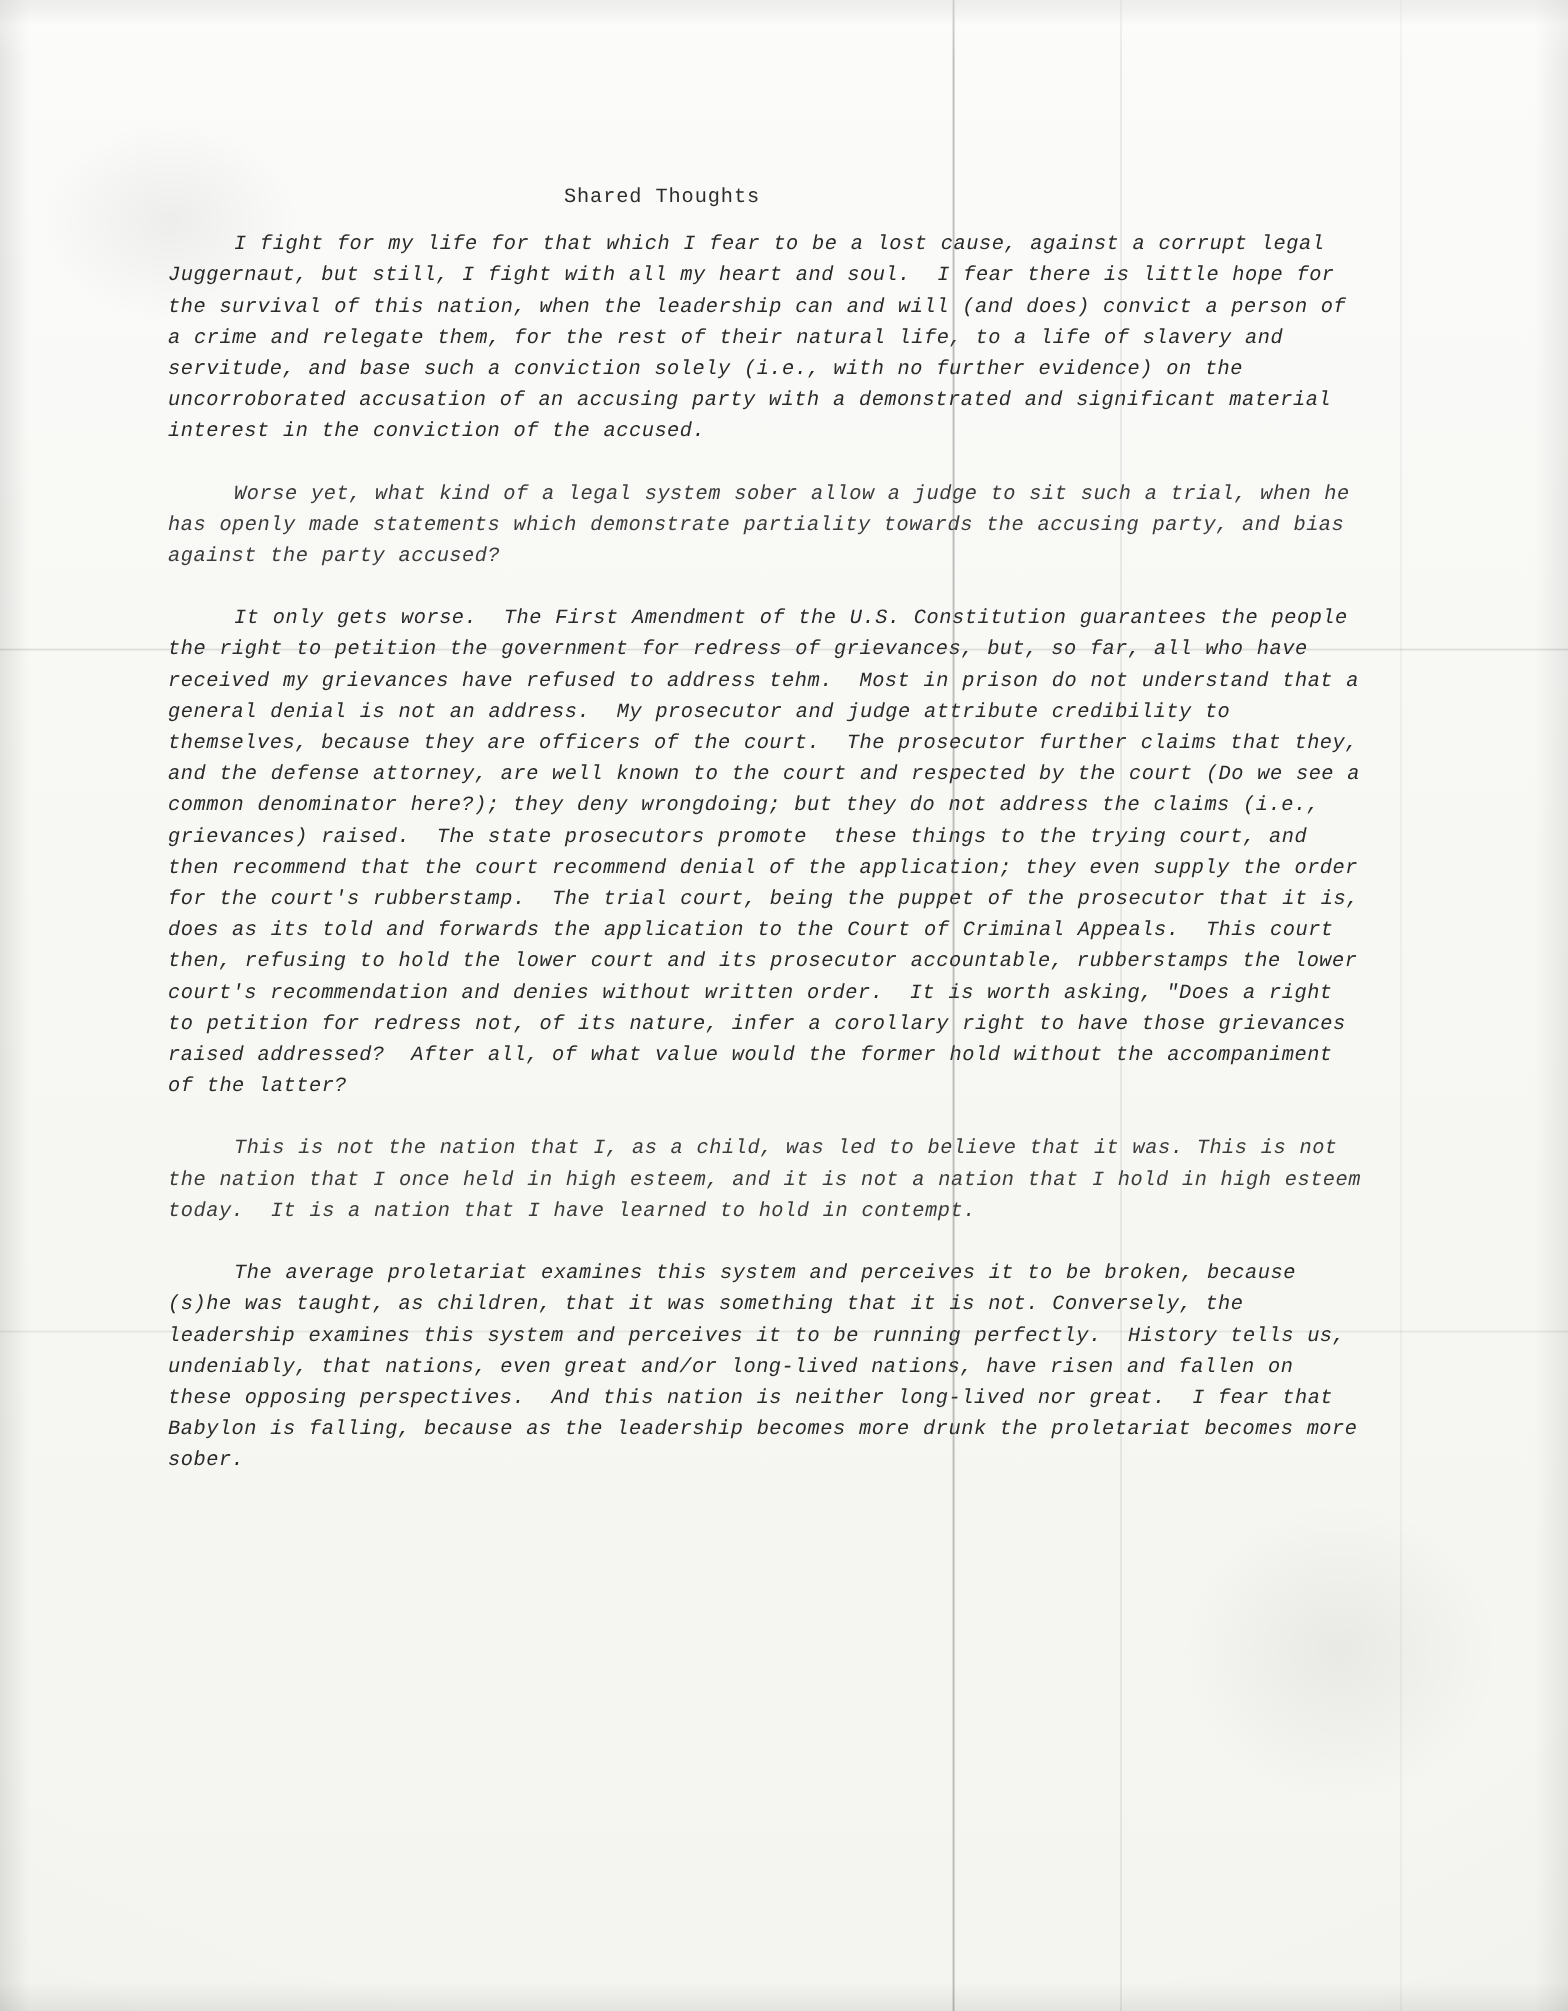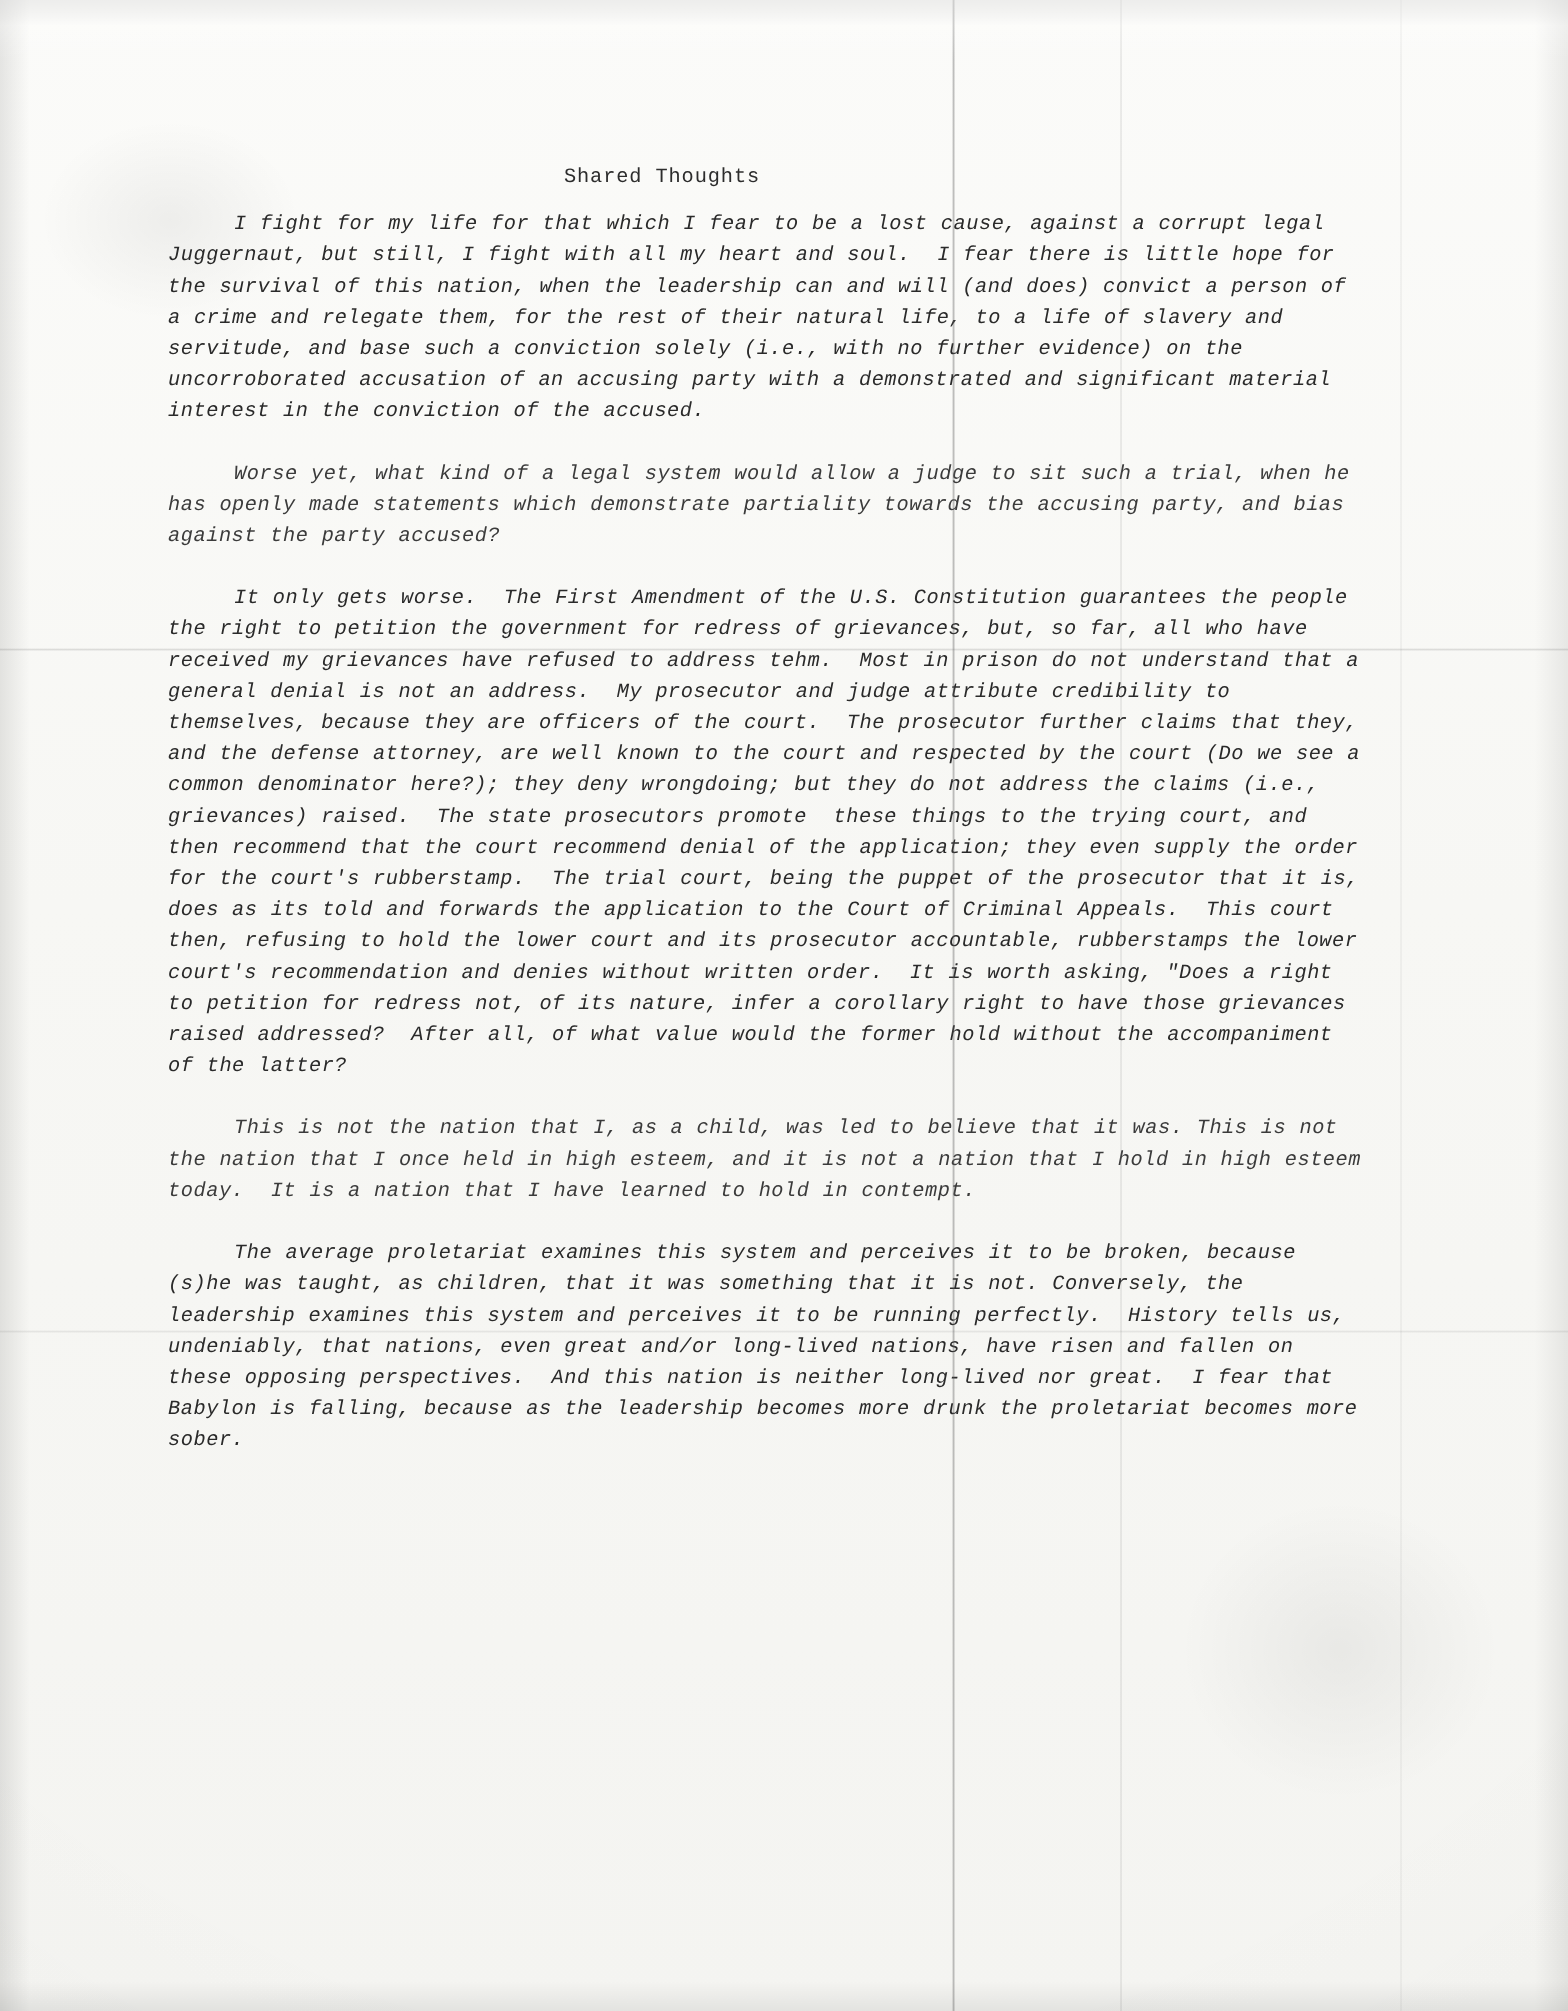--- a/index.html
+++ b/index.html
@@ -75,21 +75,21 @@
     position: absolute;
     border-radius: 50%;
     background: radial-gradient(closest-side, rgba(0,0,0,0.05), rgba(0,0,0,0));
     pointer-events: none;
   }
 
   
   #typescript {
     position: absolute;
     left: 168px;
-    top: 162px;
+    top: 182px;
     width: 1200px;
     color: #2a2a2a;
     font-size: 20.3px;
     line-height: 31.2px;
     letter-spacing: 0.55px;
     text-rendering: geometricPrecision;
   }
   #doc-title {
     margin: 0 0 16px 0;
     font-size: 20.3px;
@@ -127,21 +127,21 @@
   <div class="edge-shadow-right"></div>
   <div class="edge-shadow-bottom"></div>
 
   <div class="smudge" style="left:40px; top:120px; width:260px; height:200px;"></div>
   <div class="smudge" style="left:1180px; top:1500px; width:320px; height:300px;"></div>
 
   <div id="typescript">
     <h1 id="doc-title">Shared Thoughts</h1>
 
     <p class="para">     I fight for my life for that which I fear to be a lost cause, against a corrupt legal Juggernaut, but still, I fight with all my heart and soul.  I fear there is little hope for the survival of this nation, when the leadership can and will (and does) convict a person of a crime and relegate them, for the rest of their natural life, to a life of slavery and servitude, and base such a conviction solely (i.e., with no further evidence) on the uncorroborated accusation of an accusing party with a demonstrated and significant material interest in the conviction of the accused.</p>
-    <p class="para ink-light">     Worse yet, what kind of a legal system would allow a judge to sit such a trial, when he has openly made statements which demonstrate partiality towards the accusing party, and bias against the party accused?</p>
+    <p class="para ink-light">     Worse yet, what kind of a legal system sober allow a judge to sit such a trial, when he has openly made statements which demonstrate partiality towards the accusing party, and bias against the party accused?</p>
     <p class="para">     It only gets worse.  The First Amendment of the U.S. Constitution guarantees the people the right to petition the government for redress of grievances, but, so far, all who have received my grievances have refused to address tehm.  Most in prison do not understand that a general denial is not an address.  My prosecutor and judge attribute credibility to themselves, because they are officers of the court.  The prosecutor further claims that they, and the defense attorney, are well known to the court and respected by the court (Do we see a common denominator here?); they deny wrongdoing; but they do not address the claims (i.e., grievances) raised.  The state prosecutors promote  these things to the trying court, and then recommend that the court recommend denial of the application; they even supply the order for the court's rubberstamp.  The trial court, being the puppet of the prosecutor that it is, does as its told and forwards the application to the Court of Criminal Appeals.  This court then, refusing to hold the lower court and its prosecutor accountable, rubberstamps the lower court's recommendation and denies without written order.  It is worth asking, "Does a right to petition for redress not, of its nature, infer a corollary right to have those grievances raised addressed?  After all, of what value would the former hold without the accompaniment of the latter?</p>
     <p class="para ink-light">     This is not the nation that I, as a child, was led to believe that it was. This is not the nation that I once held in high esteem, and it is not a nation that I hold in high esteem today.  It is a nation that I have learned to hold in contempt.</p>
     <p class="para tight">     The average proletariat examines this system and perceives it to be broken, because (s)he was taught, as children, that it was something that it is not. Conversely, the leadership examines this system and perceives it to be running perfectly.  History tells us, undeniably, that nations, even great and/or long-lived nations, have risen and fallen on these opposing perspectives.  And this nation is neither long-lived nor great.  I fear that Babylon is falling, because as the leadership becomes more drunk the proletariat becomes more sober.</p>
   </div>
 
   <div class="fold-v" style="left:952px;"></div>
   <div class="fold-v soft" style="left:1120px;"></div>
   <div class="fold-v soft" style="left:1400px; opacity:0.35;"></div>
   <div class="fold-h" style="top:648px;"></div>
   <div class="fold-h" style="top:1330px; opacity:0.35;"></div>

